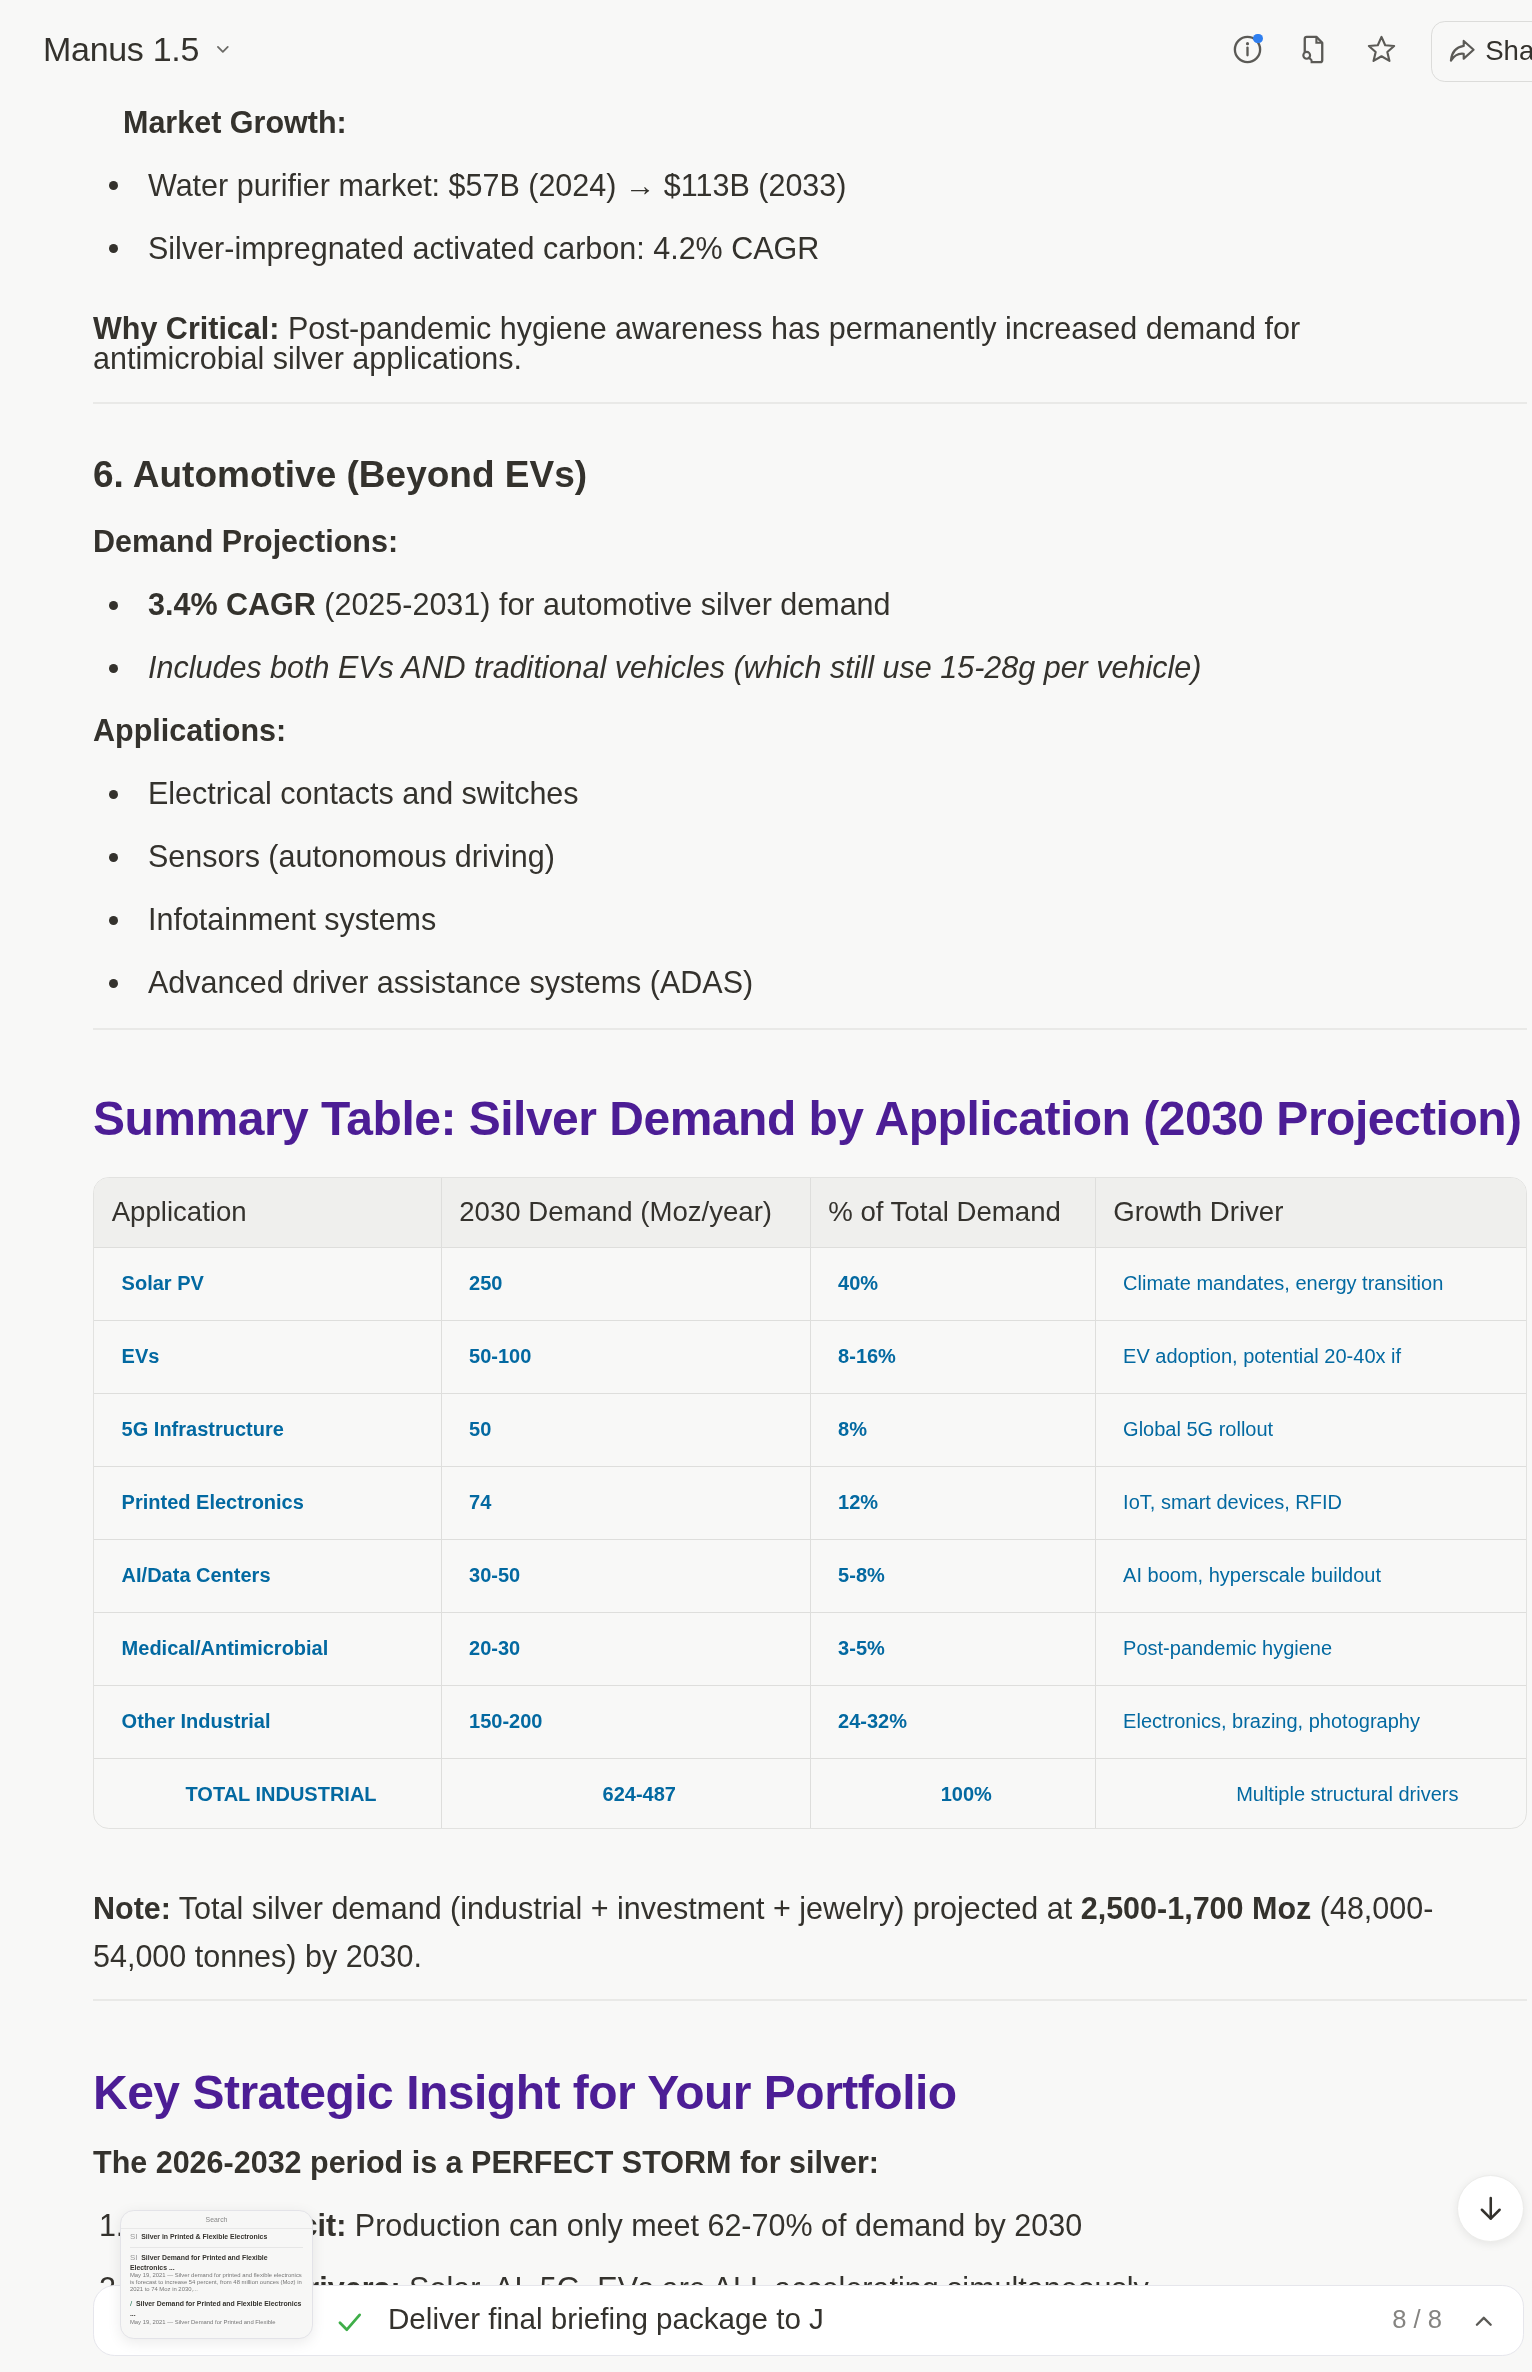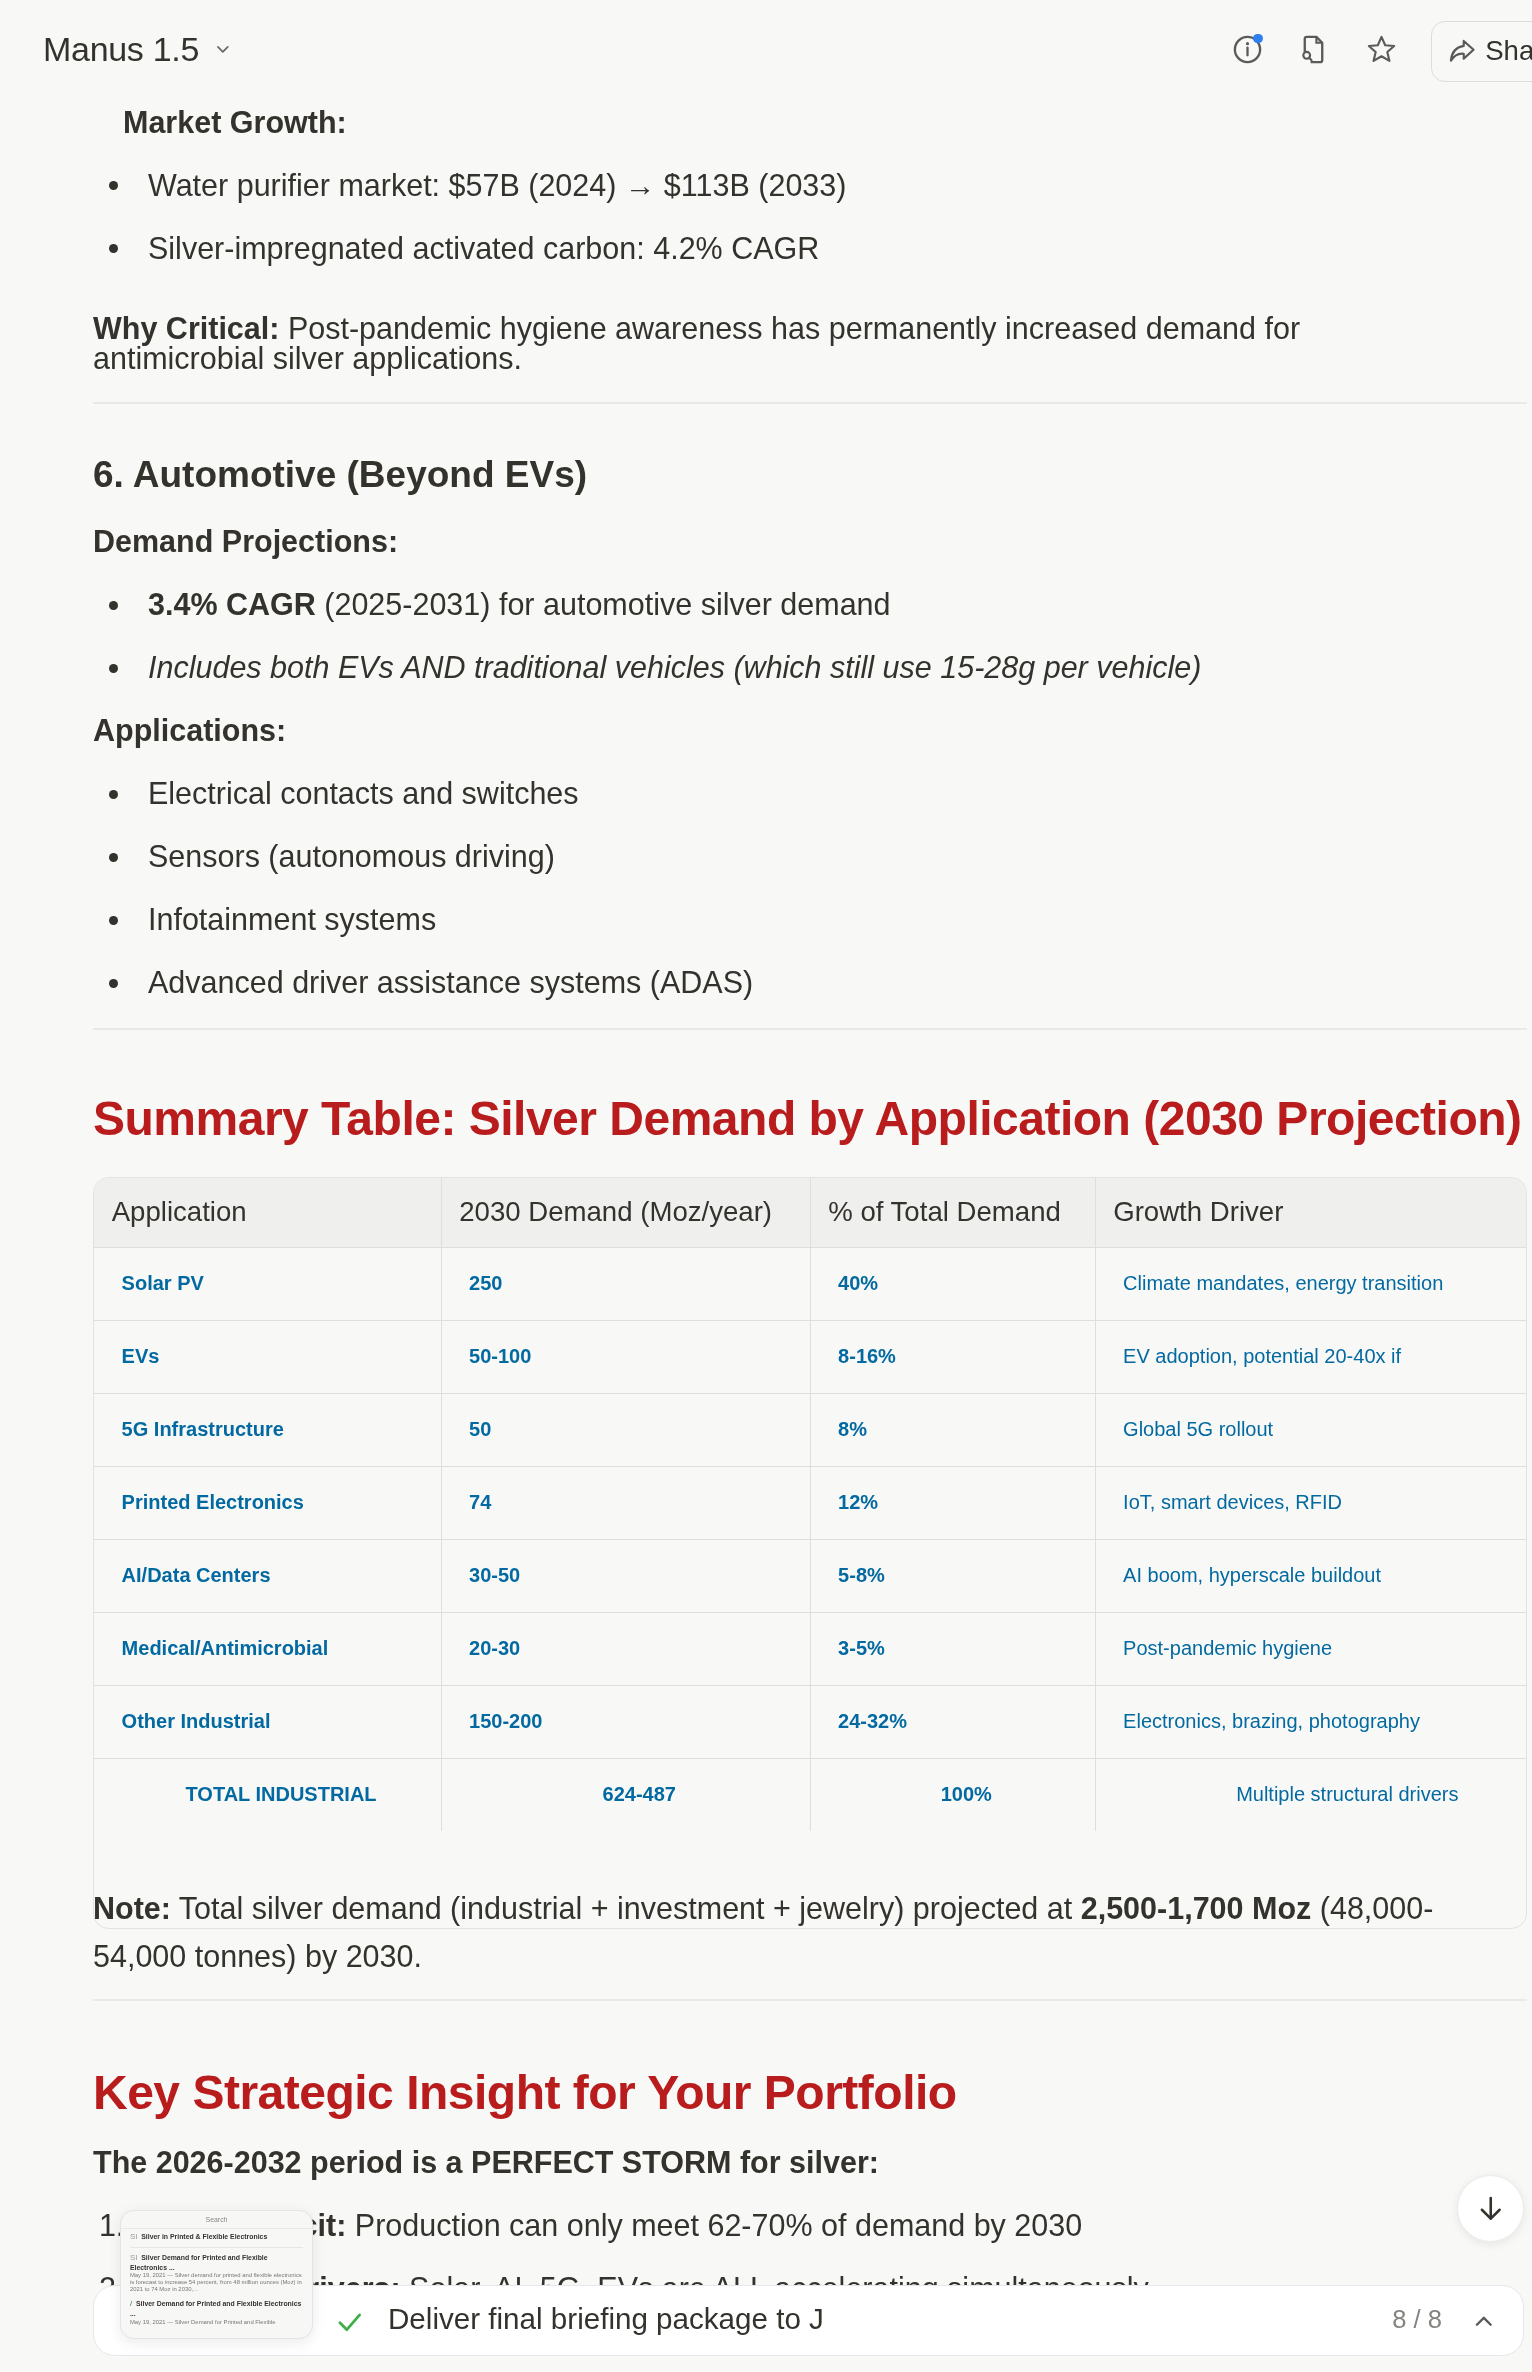--- a/index.html
+++ b/index.html
@@ -12,26 +12,26 @@
   .hdr-icon { position: absolute; top: 31.5px; width: 35px; height: 35px; display: flex; align-items: center; justify-content: center; cursor: pointer; }
   .info-dot { position: absolute; top: 2px; right: 2px; width: 9.9px; height: 9.9px; border-radius: 50%; background: #2f7ff0; }
   .share-btn { position: absolute; left: 1431px; top: 20.7px; width: 138px; height: 61px; border: 1.5px solid #dcdcda; border-radius: 13.8px; background: #f8f8f7; display: flex; align-items: center; padding-left: 13.8px; font-size: 27.6px; color: #34322d; cursor: pointer; }
   .share-btn svg { margin-right: 7.9px; }
 
   .content { position: absolute; left: 93px; top: 0; width: 1434px; }
   .abs { position: absolute; left: 0; white-space: nowrap; }
   .p { font-size: 30.5px; line-height: 47px; color: #34322d; }
   .b { font-weight: bold; }
   .h3 { font-size: 37px; font-weight: bold; color: #34322d; }
-  .h2 { font-size: 48px; font-weight: bold; color: #b91c1c; letter-spacing: -0.5px; }
+  .h2 { font-size: 48px; font-weight: bold; color: #4c1d95; letter-spacing: -0.5px; }
   .bullet { position: absolute; left: 15.8px; width: 8.9px; height: 8.9px; border-radius: 50%; background: #34322d; }
   .li-text { position: absolute; left: 55px; white-space: nowrap; font-size: 30.5px; line-height: 47px; }
   .hr { position: absolute; left: 0; width: 1434px; height: 2px; background: #e9e9e7; }
 
-  .table-wrap { position: absolute; left: 0; top: 1177px; width: 1434px; height: 752px; border: 1.5px solid #e2e2e0; border-radius: 15.8px; overflow: hidden; background: #f8f8f7; }
+  .table-wrap { position: absolute; left: 0; top: 1177px; width: 1434px; height: 652px; border: 1.5px solid #e2e2e0; border-radius: 15.8px; overflow: hidden; background: #f8f8f7; }
   table { border-collapse: collapse; width: 1478px; table-layout: fixed; }
   th, td { border-right: 1.5px solid #dededc; border-bottom: 1.5px solid #dededc; text-align: left; white-space: nowrap; overflow: hidden; }
   th { height: 69px; background: #efefed; font-weight: normal; font-size: 27.6px; padding-left: 17.7px; color: #34322d; }
   td { height: 73px; font-size: 20px; padding-left: 27.6px; color: #0369a1; }
   td.bold { font-weight: bold; }
   td.driver { padding-left: 27.6px; }
   tr:last-child td { border-bottom: none; text-align: center; }
 
   .scroll-btn { position: absolute; left: 1457px; top: 2175px; width: 67px; height: 67px; border-radius: 50%; background: #ffffff; box-shadow: 0 2px 9.9px rgba(0,0,0,0.08); border: 1px solid #ececea; display: flex; align-items: center; justify-content: center; cursor: pointer; z-index: 6; }
   .bottom-fade { position: absolute; left: 0; top: 2266px; width: 1533px; height: 106px; background: #f8f8f7; z-index: 4; }

